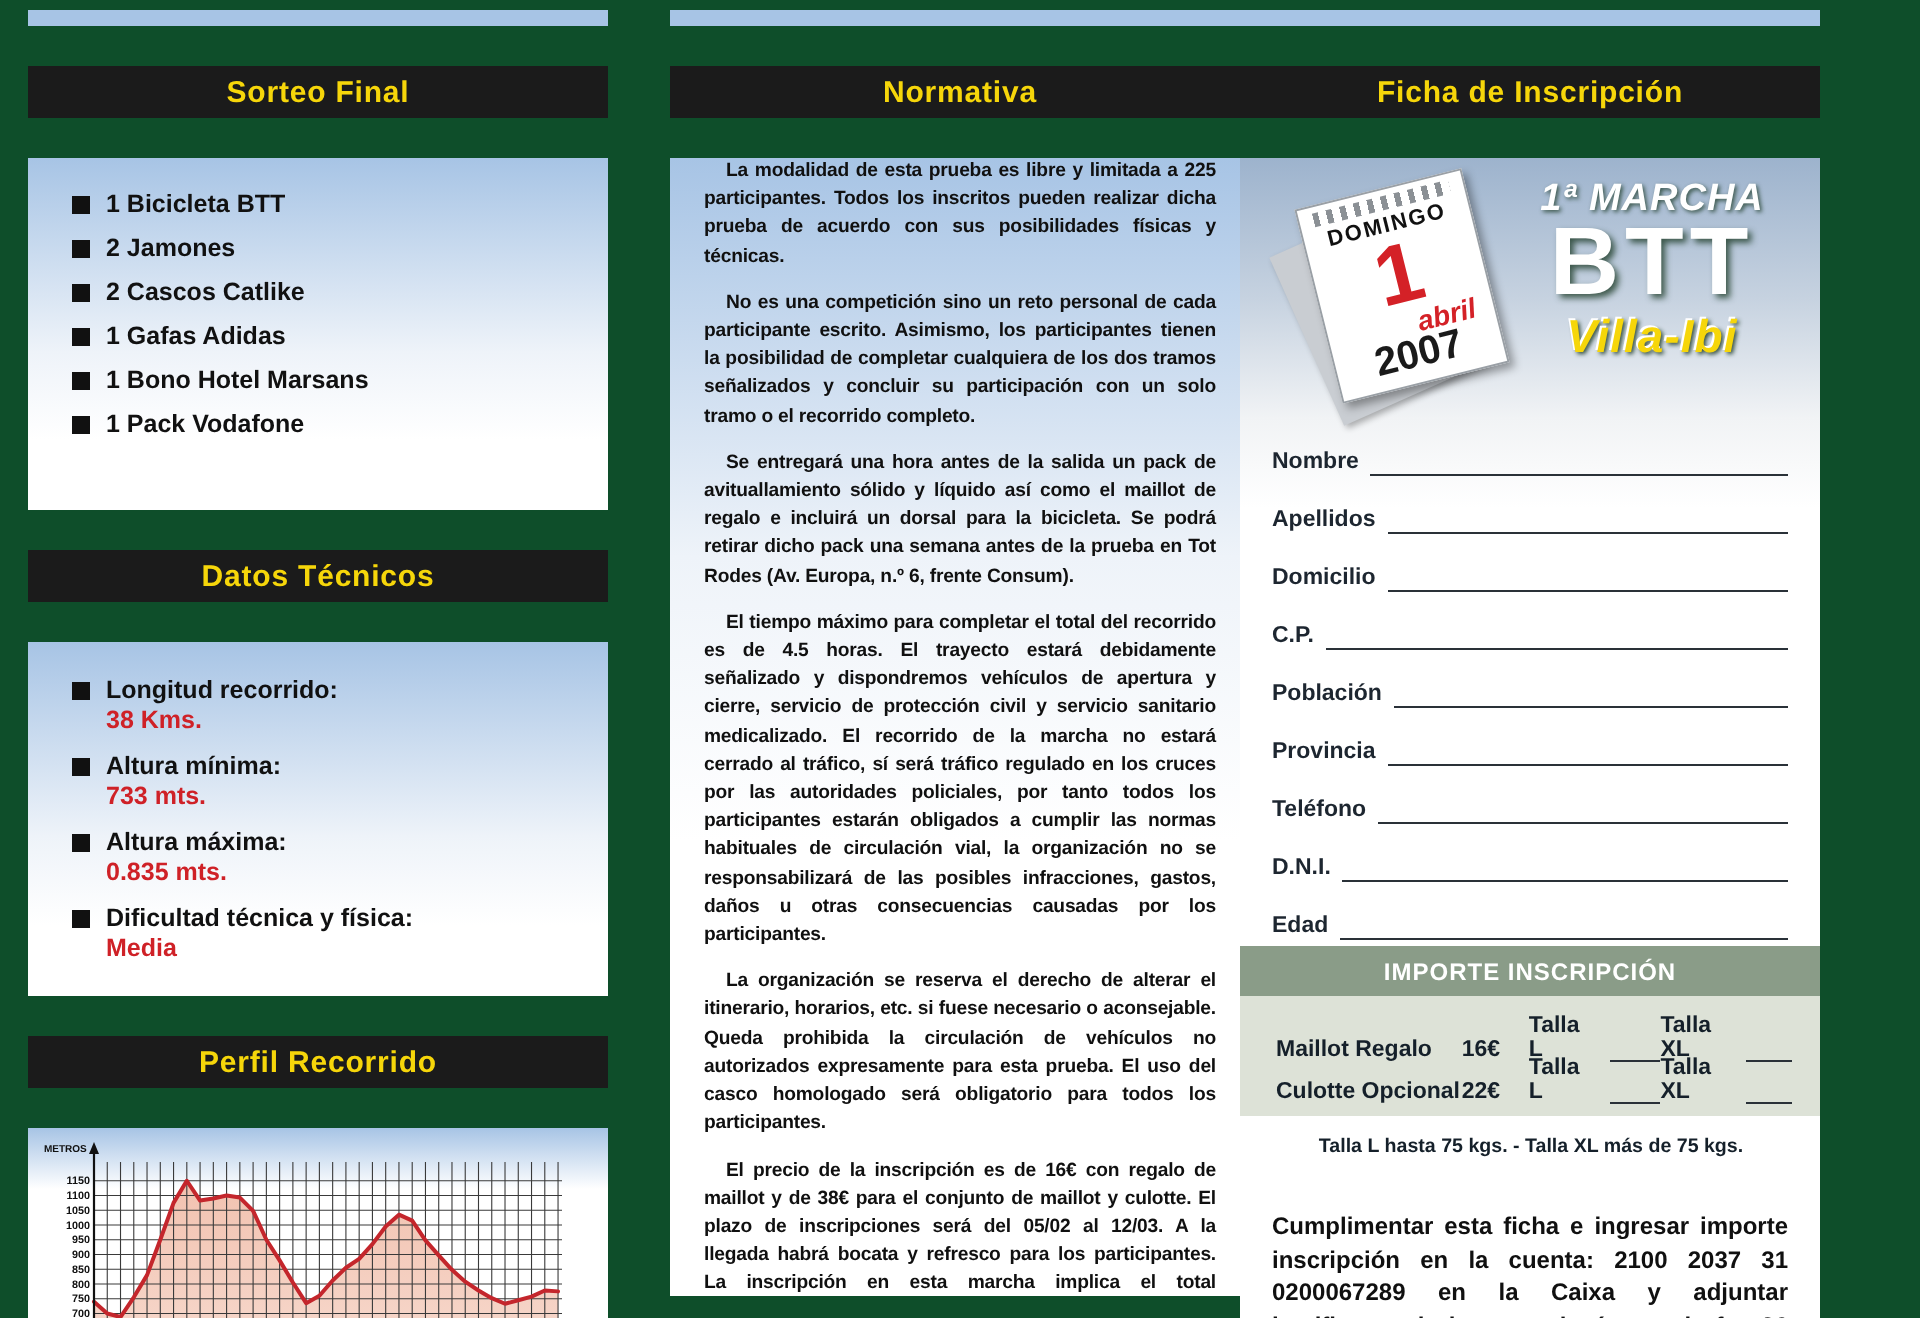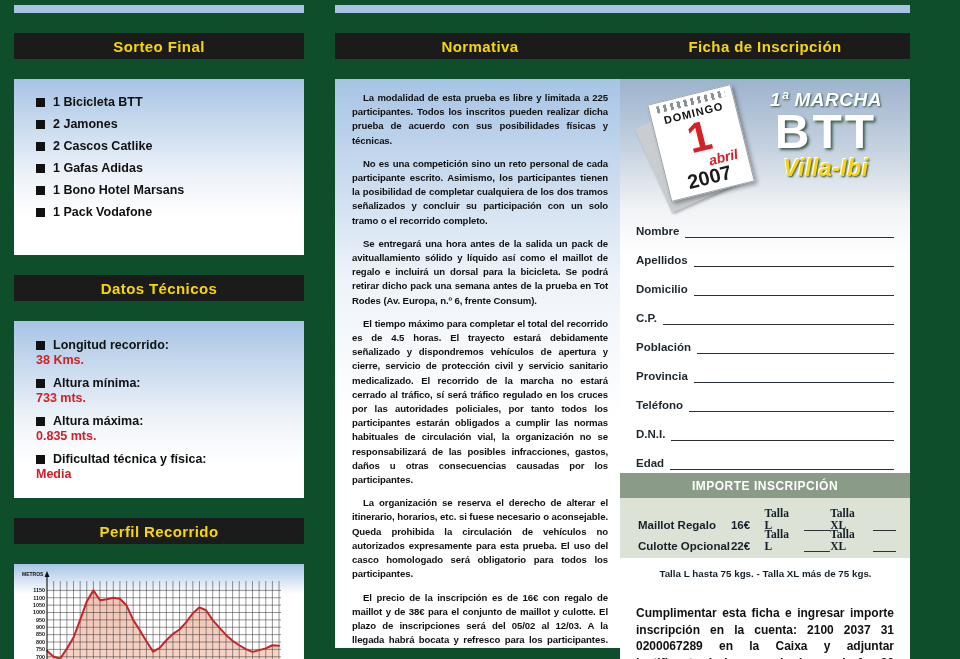--- a/index.html
+++ b/index.html
@@ -20,25 +20,25 @@
   }
   .section{background:linear-gradient(180deg,#a7c4e5 0,#eef3f9 55%,#fff 80%);}
 
   
   .prize-box{height:176px;flex:none;padding:16px 0 0 22px;box-sizing:border-box;}
   .prize-item{display:flex;align-items:center;margin-bottom:8px;font-size:12.5px;font-weight:bold;color:#111;}
   .sq{width:9px;height:9px;background:#111;margin-right:8px;flex:none;}
   .datos-box{height:177px;flex:none;padding:17px 0 0 22px;box-sizing:border-box;}
   .datos-item{margin-bottom:9px;font-size:12.5px;font-weight:bold;color:#111;}
   .datos-item .lbl{display:flex;align-items:center;}
-  .datos-item .val{color:#cf2127;margin-top:1px;}
+  .datos-item .val{color:#cf2127;margin-left:17px;margin-top:1px;}
   .chart-box{flex:1;background:linear-gradient(180deg,#a7c4e5 0,#fff 14%);padding:6px 8px 0 6px;box-sizing:border-box;}
 
   
-  .norm-box{flex:1;padding:12px 17px 0 17px;box-sizing:border-box;overflow:hidden;
+  .norm-box{flex:1;padding:0 17px 0 17px;box-sizing:border-box;overflow:hidden;
     background:linear-gradient(180deg,#a7c4e5 0,#eef3f9 35%,#fff 60%);}
   .norm-box p{
     margin:0 0 9px 0;font-size:9.6px;font-weight:bold;color:#101010;
     line-height:14.2px;text-align:justify;text-indent:11px;letter-spacing:-0.1px;
   }
 
   
   .ficha-body{flex:1;display:flex;flex-direction:column;
     background:linear-gradient(180deg,#9db3cd 0,#c6d2e0 70px,#f1f3f5 130px,#fff 175px);}
   .logo-area{height:122px;flex:none;position:relative;}
@@ -55,21 +55,21 @@
   .logo-line3{color:#f6d60a;font-size:23px;font-weight:bold;font-style:italic;letter-spacing:.5px;margin-top:2px;
     text-shadow:-1px -1px 0 #fff,1px 1px 2px rgba(30,60,40,.9);}
   .form-area{height:266px;flex:none;padding:8px 16px 0 16px;box-sizing:border-box;}
   .f-row{display:flex;align-items:flex-end;height:29px;}
   .f-row .f-lbl{font-size:11.5px;font-weight:bold;color:#1d2630;padding-bottom:1px;}
   .f-row .f-line{flex:1;border-bottom:1.3px solid #2a3138;margin-left:6px;}
   .importe{flex:none;background:#dde2d7;margin-top:6px;}
   .importe-bar{height:25px;background:#8a9c88;color:#fff;font-weight:bold;font-size:12px;letter-spacing:.5px;display:flex;align-items:center;justify-content:center;}
   .importe-rows{padding:9px 14px 9px 18px;}
   .i-row{display:grid;grid-template-columns:36% 13% 25.5% 25.5%;align-items:end;font-size:11.5px;font-weight:bold;color:#15202a;height:21px;}
-  .i-size{display:flex;align-items:flex-end;font-family:Liberation Serif, serif;}
+  .i-size{display:flex;align-items:flex-end;}
   .i-size .i-blank{width:26px;border-bottom:1.3px solid #2a3138;margin-left:5px;}
   .talla-note{text-align:center;font-size:9.8px;font-weight:bold;color:#15202a;padding:10px 0 2px 1px;background:#fff;}
   .payment{background:#fff;flex:1;padding:24px 16px 0 16px;}
   .payment p{margin:0;font-size:12px;font-weight:bold;color:#101010;line-height:16.5px;text-align:justify;}
 
   svg text{font-family:"Liberation Sans","DejaVu Sans",sans-serif;}
 </style>
 </head>
 <body>
 

